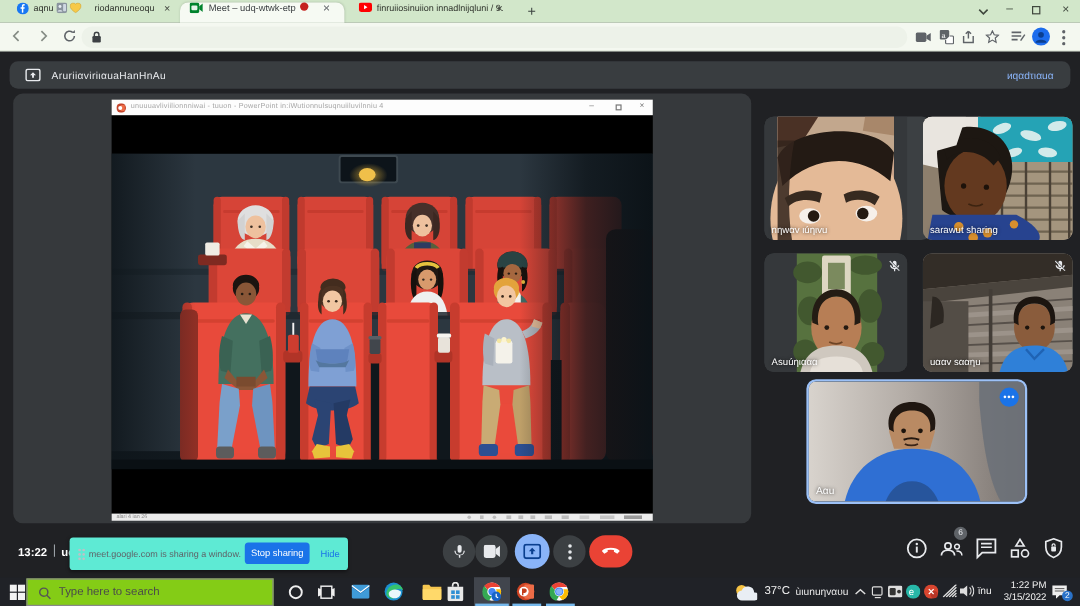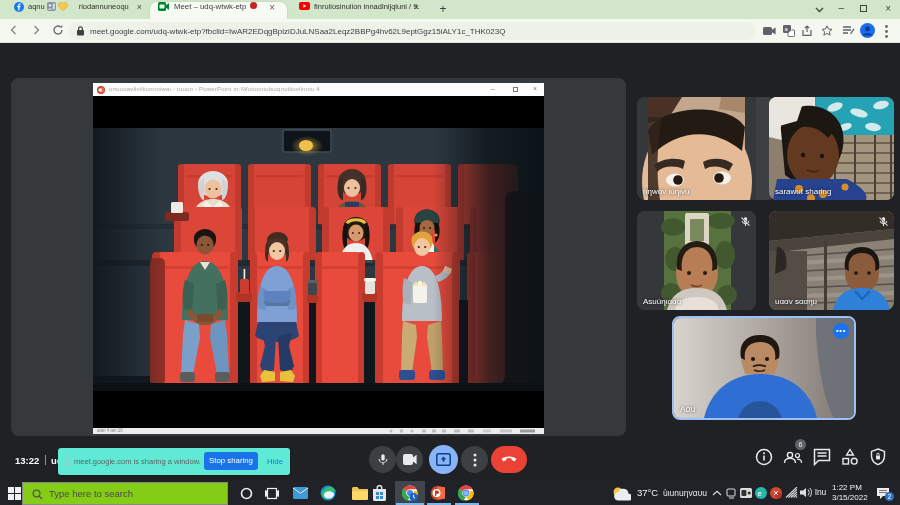--- a/index.html
+++ b/index.html
@@ -76,21 +76,20 @@
       </svg>
  <svg class="abs" style="left:52px;top:5px" width="12" height="12" viewBox="0 0 12 12">
         <path d="M10 6A4 4 0 1 1 8.5 2.9" stroke="#5f6368" stroke-width="1.3" fill="none"></path>
         <path d="M10.4 1v2.6H7.8z" fill="#5f6368"></path>
       </svg>
  <div class="abs" style="left:68px;top:3px;width:688px;height:18px;border-radius:9px;background:#edf2e9"></div>
  <svg class="abs" style="left:76px;top:7px" width="9" height="10" viewBox="0 0 9 10">
         <rect x="1" y="4" width="7" height="5.4" rx="1" fill="#3c4043"></rect>
         <path d="M2.6 4V2.8a1.9 1.9 0 0 1 3.8 0V4" stroke="#3c4043" stroke-width="1.2" fill="none"></path>
       </svg>
- <div class="abs" style="left:90px;top:8px;font-size:8px;color:#3c4043;letter-spacing:0px">meet.google.com/udq-wtwk-etp?fbclid=IwAR2EDqgBplziDJuLNSaa2Leqz2BBPg4hv62L9eptGgz15iALY1c_THK023Q</div>
  <svg class="abs" style="left:763px;top:7px" width="13" height="10" viewBox="0 0 13 10">
         <rect x="0" y="1" width="9" height="8" rx="1.5" fill="#5f6368"></rect>
         <path d="M9 3.8 12.6 1.6v6.8L9 6.2z" fill="#5f6368"></path>
       </svg>
  <svg class="abs" style="left:783px;top:6px" width="12" height="12" viewBox="0 0 12 12">
         <rect x="0" y="0" width="8" height="8" rx="1.2" fill="#5f6368"></rect>
         <text x="1.6" y="6.4" font-size="6" fill="#fff" font-family="Liberation Sans">a</text>
         <path d="M8.4 5h2.2a1 1 0 0 1 1 1v4.6a1 1 0 0 1-1 1H6a1 1 0 0 1-1-1V8.4" fill="#fff" stroke="#5f6368" stroke-width="1"></path>
       </svg>
  <svg class="abs" style="left:801px;top:6px" width="12" height="12" viewBox="0 0 12 12">
@@ -111,20 +110,28 @@
       </svg>
  <svg class="abs" style="left:885px;top:6px" width="3" height="13" viewBox="0 0 3 13">
         <g fill="#5f6368">
           <circle cx="1.5" cy="1.5" r="1.4"></circle>
           <circle cx="1.5" cy="6.5" r="1.4"></circle>
           <circle cx="1.5" cy="11.5" r="1.4"></circle>
         </g>
       </svg>
 </div>
 <div id="meet">
+  <div class="notif">
+   <svg width="13" height="11" style="margin-left:13px" viewBox="0 0 13 11">
+          <rect x=".7" y=".7" width="11.6" height="9.6" rx="1.6" fill="none" stroke="#e8eaed" stroke-width="1.3"></rect>
+          <path d="M6.5 3.2 9 5.8H7.3v2H5.7v-2H4z" fill="#e8eaed"></path>
+        </svg>
+   <span style="margin-left:9px;letter-spacing:.3px">AruriiαviriιαuaΗanΗnAu</span>
+   <span style="position:absolute;right:14px;color:#8ab4f8;font-size:8.5px">иqαdτιαuα</span>
+  </div>
   <div id="stage">
         <div id="pwin">
    <div id="ptitle">
     <svg class="abs" style="left:4px;top:2.5px" width="8" height="8" viewBox="0 0 8 8">
               <circle cx="4" cy="4" r="4" fill="#c4452c"></circle>
               <rect x="3.4" y="1.6" width="3.6" height="4.8" rx=".5" fill="#ed6c47"></rect>
               <circle cx="3.2" cy="4" r="1.7" fill="#fff"></circle>
             </svg>
     <span class="abs" style="left:16px;top:3px;font-size:6px;color:#a6a6a6;letter-spacing:.2px">unuuuavliviilionnniwai - tuuon - PowerPoint in:iWutionnulsuqnuiiluvilnniu 4</span>
     <span class="abs" style="left:398px;top:2px;font-size:7px;color:#777">–</span>
@@ -705,19 +712,19 @@
         <path d="M4 4l4 4M8 4l-4 4" stroke="#fff" stroke-width="1"></path>
       </svg>
  <svg class="abs" style="left:785px;top:6px" width="13" height="11" viewBox="0 0 13 11">
         <path d="M1 10.5 12 0M3.5 10.5 12 2.4M6 10.5l6-5.7M8.5 10.5 12 7.2M11 10.5l1-1" stroke="#ddd" stroke-width="1.1"></path>
       </svg>
  <svg class="abs" style="left:800px;top:6px" width="12" height="11" viewBox="0 0 12 11">
         <path d="M0 3.5h3L6 1v9L3 7.5H0z" fill="#ddd"></path>
         <path d="M8 2.5a4.5 4.5 0 0 1 0 6M9.8 1a6.8 6.8 0 0 1 0 9" stroke="#ddd" stroke-width="1" fill="none"></path>
       </svg>
  <span class="abs" style="left:815px;top:6px;color:#eee;font-size:8.5px">ϊnu</span>
- <div class="abs" style="left:832px;top:2px;width:40px;height:20px;color:#f2f2f2;font-size:8px;text-align:left;line-height:10px">1:22 PM<br>3/15/2022</div>
+ <div class="abs" style="left:832px;top:2px;width:40px;height:20px;color:#f2f2f2;font-size:8px;text-align:right;line-height:10px">1:22 PM<br>3/15/2022</div>
  <svg class="abs" style="left:876px;top:6px" width="14" height="12" viewBox="0 0 14 12">
         <path d="M1 1h12v8H7l-3 3V9H1z" fill="#eee"></path>
         <path d="M3 3.5h8M3 5.5h8" stroke="#555" stroke-width=".8"></path>
       </svg>
  <div class="abs" style="left:885px;top:11px;width:9px;height:9px;border-radius:50%;background:#2a72c8;color:#fff;font-size:7px;text-align:center;line-height:9px">2</div>
 </div>
 </div>
 </body></html>

